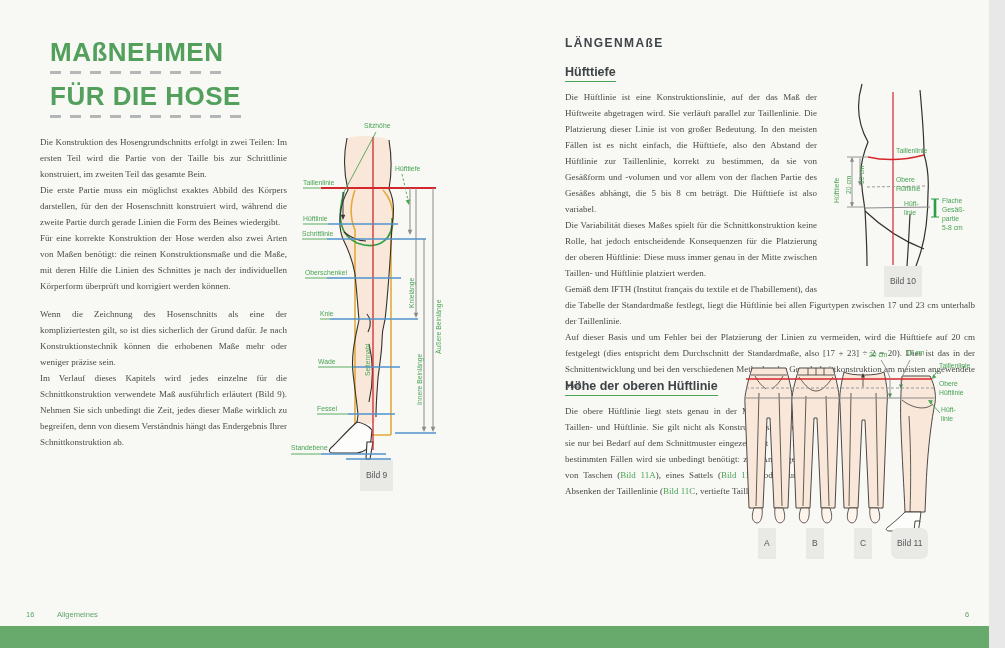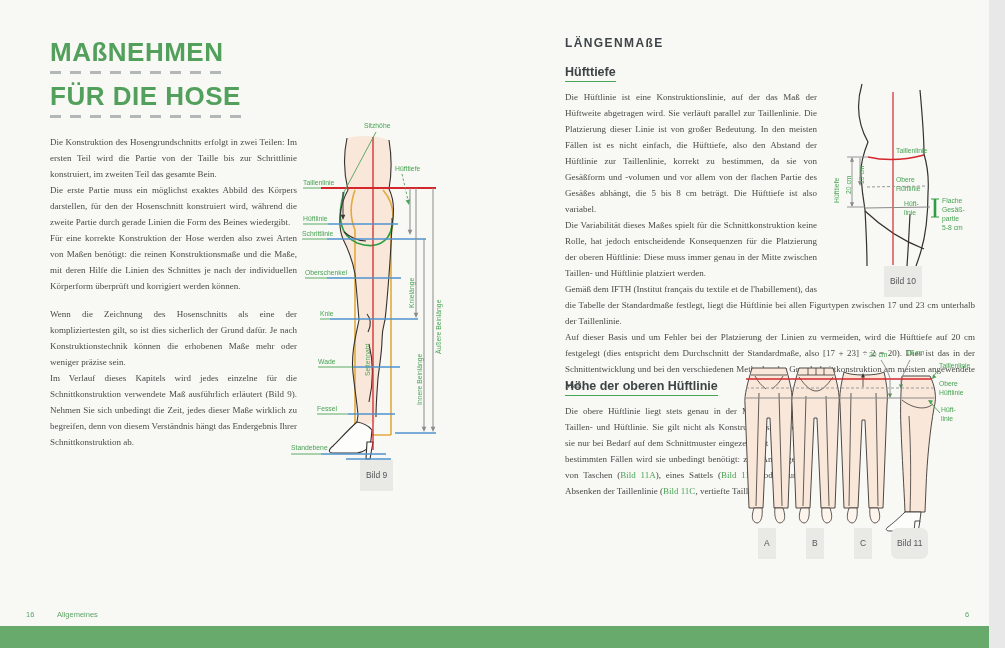--- a/index.html
+++ b/index.html
@@ -36,21 +36,21 @@
 
 <div class="spread">
 
   <div class="textcol" style="left:50px;top:38px;width:220px;">
     <div class="title-line">MAßNEHMEN</div>
     <div class="dashes" style="width:172px;"></div>
     <div class="title-line" style="margin-top:8px;">FÜR DIE HOSE</div>
     <div class="dashes" style="width:198px;"></div>
   </div>
 
-  <div class="textcol" style="left:50px;top:134px;width:247px;">
+  <div class="textcol" style="left:40px;top:134px;width:247px;">
     <p class="body">Die Konstruktion des Hosengrundschnitts erfolgt in zwei Teilen: Im ersten Teil wird die Partie von der Taille bis zur Schrittlinie konstruiert, im zweiten Teil das gesamte Bein.</p>
     <p class="body">Die erste Partie muss ein möglichst exaktes Abbild des Körpers darstellen, für den der Hosenschnitt konstruiert wird, während die zweite Partie durch gerade Linien die Form des Beines wiedergibt.</p>
     <p class="body">Für eine korrekte Konstruktion der Hose werden also zwei Arten von Maßen benötigt: die reinen Konstruktionsmaße und die Maße, mit deren Hilfe die Linien des Schnittes je nach der individuellen Körperform überprüft und korrigiert werden können.</p>
     <p class="body gap">Wenn die Zeichnung des Hosenschnitts als eine der kompliziertesten gilt, so ist dies sicherlich der Grund dafür. Je nach Konstruktionstechnik können die erhobenen Maße mehr oder weniger präzise sein.</p>
     <p class="body">Im Verlauf dieses Kapitels wird jedes einzelne für die Schnittkonstruktion verwendete Maß ausführlich erläutert (Bild 9). Nehmen Sie sich unbedingt die Zeit, jedes dieser Maße wirklich zu begreifen, denn von diesem Verständnis hängt das Endergebnis Ihrer Schnittkonstruktion ab.</p>
   </div>
 
   <div class="fig" style="left:288px;top:112px;width:172px;height:380px;">
     <svg width="172" height="380" viewBox="0 0 172 380">
 

